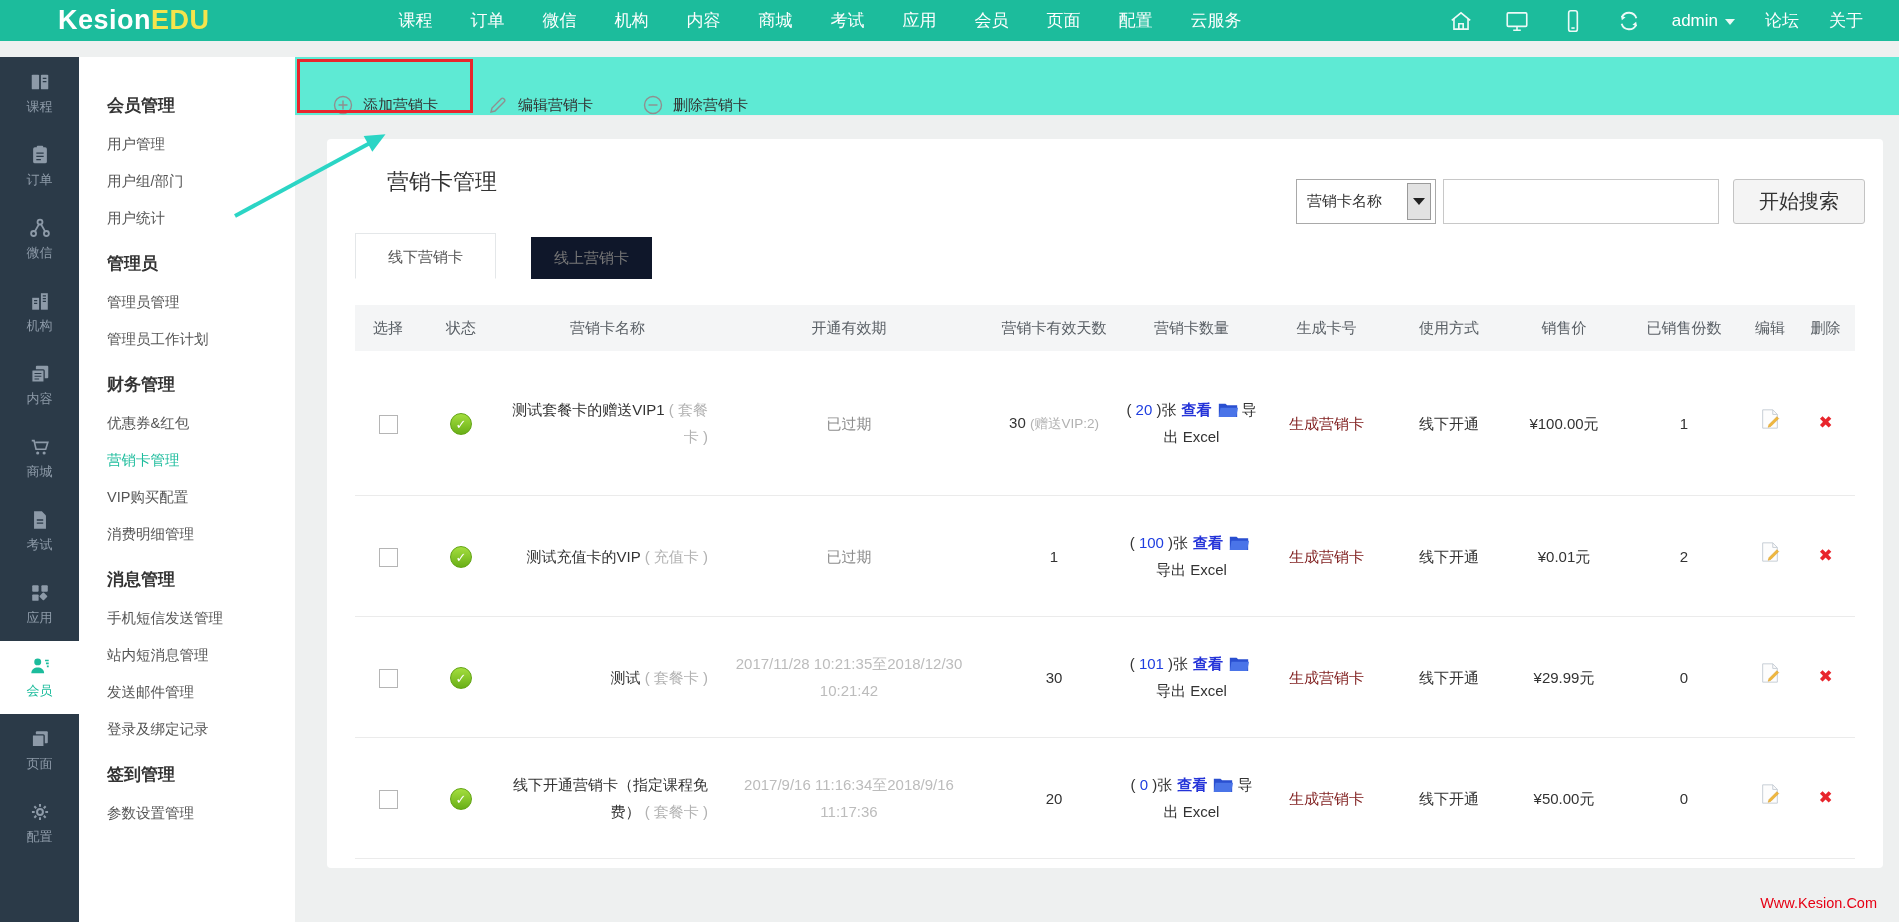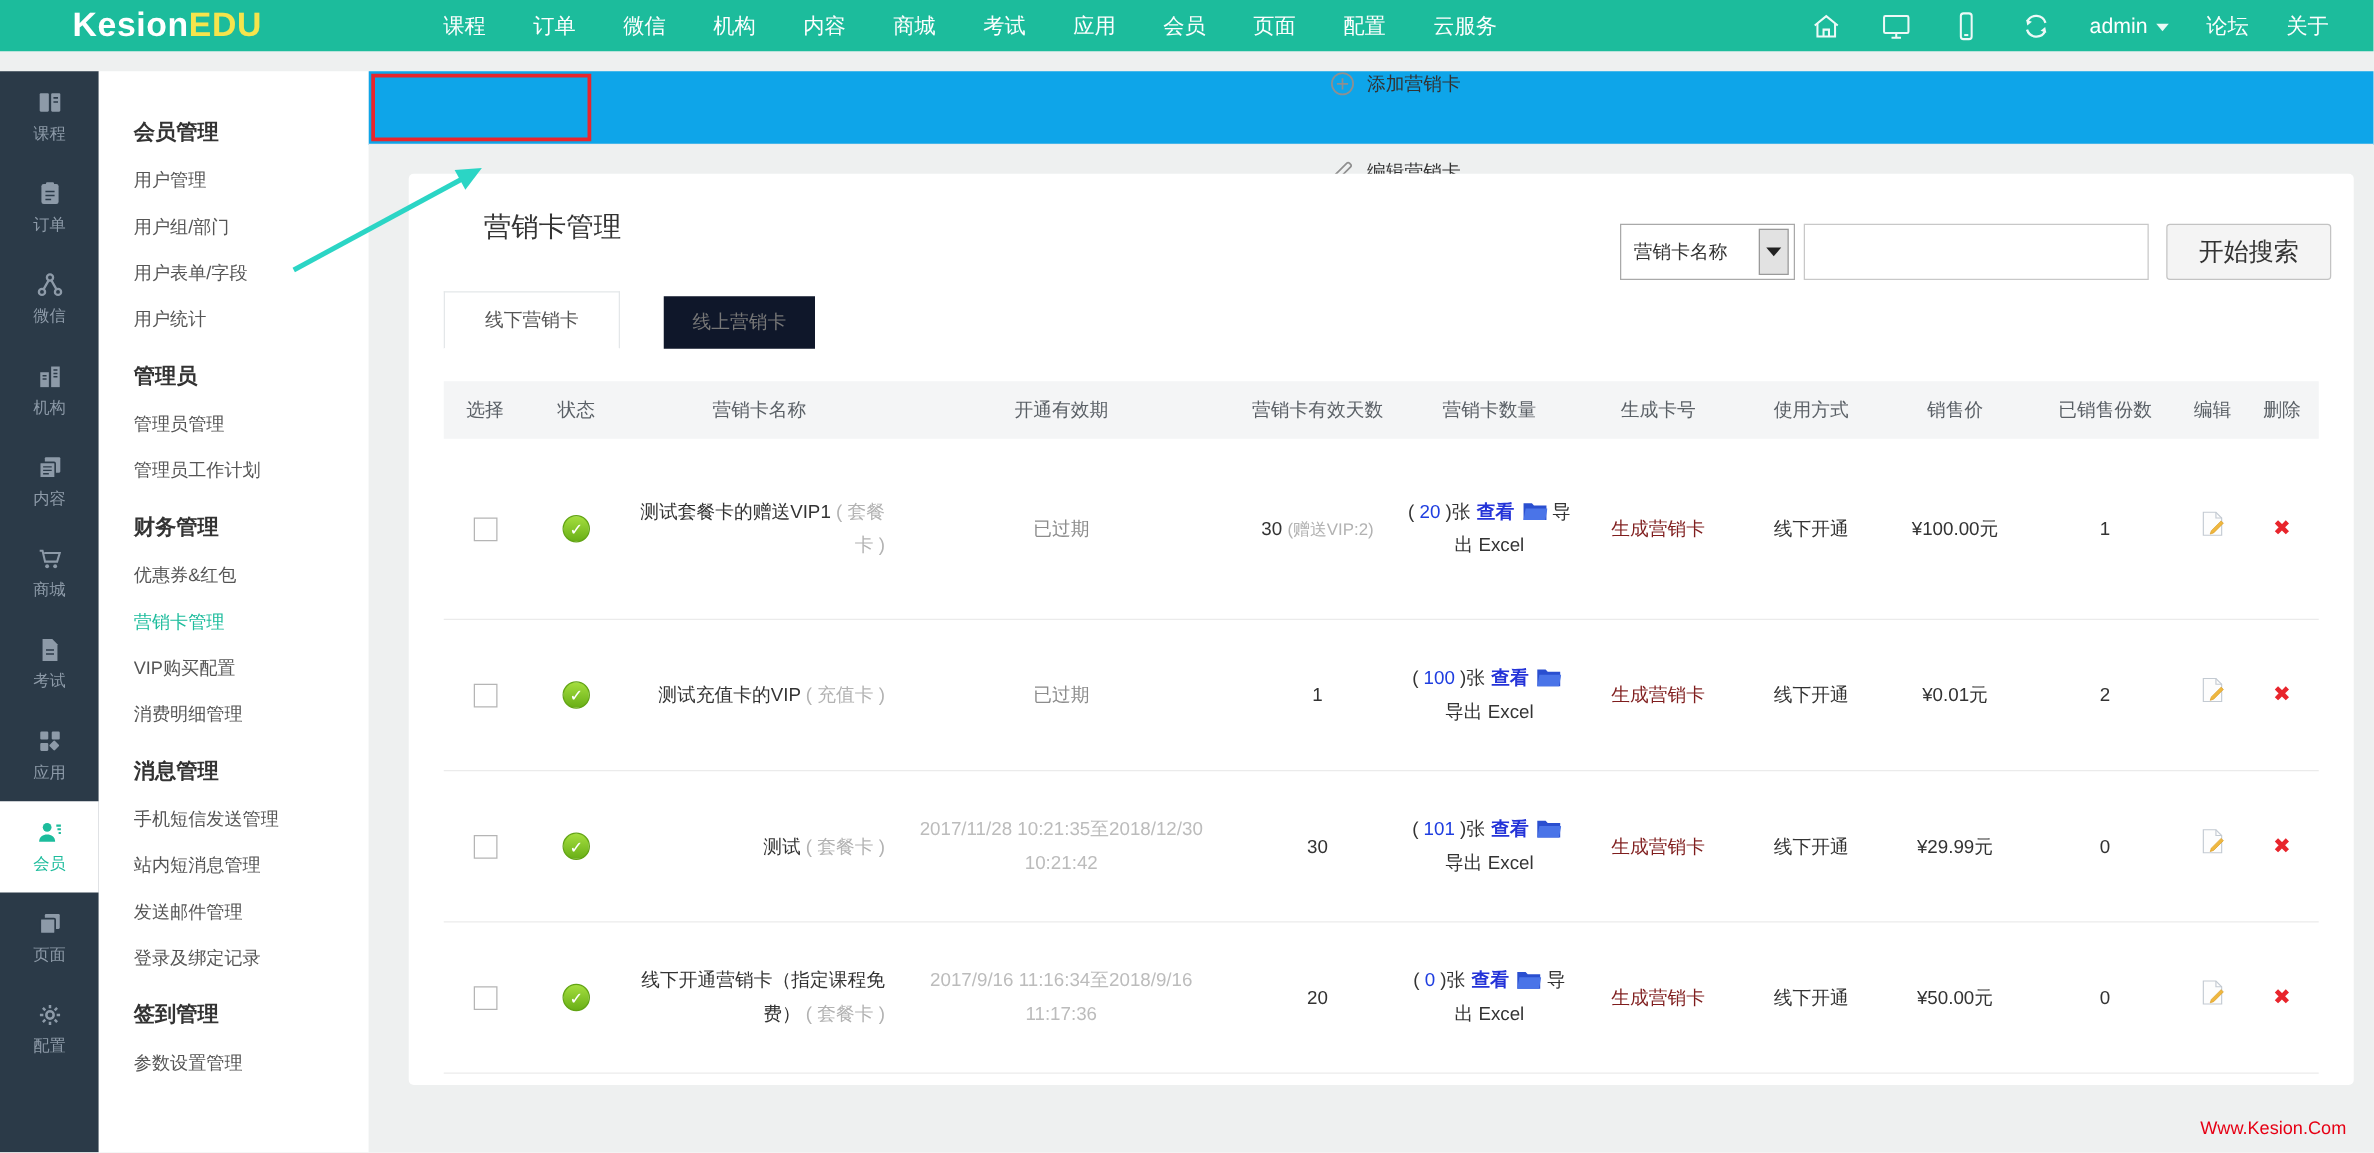--- a/index.html
+++ b/index.html
@@ -1,21 +1,21 @@
 <!DOCTYPE html>
 <html><head>
 <meta charset="utf-8">
 <style>
   * { margin:0; padding:0; box-sizing:border-box; }
   body { font-family:"Liberation Sans","DejaVu Sans",sans-serif; background:#eef0f0; }
   .page { position:relative; width:1899px; height:922px; overflow:hidden; background:#eef0f0; }
 
   
   .navbar { position:absolute; left:0; top:0; right:0; height:41px; background:#1cbc9c;
-            display:flex; align-items:center; color:#fff; }
+            display:flex; align-items:center; color:#fff;gap:44px; }
   .logo { margin-left:58px; font-size:27px; font-weight:bold; letter-spacing:.5px; white-space:nowrap; }
   .logo .l2 { color:#f5e44c; }
   .nav-menu { display:flex; gap:38px; margin-left:145px; font-size:17px; }
   .nav-item { cursor:pointer; white-space:nowrap; color:#fdfefe; }
   .nav-right { margin-left:auto; display:flex; align-items:center; gap:30px; margin-right:36px; font-size:17px; }
   .nav-ico { width:26px; height:26px; display:block; opacity:.92; }
   .nav-user { display:flex; align-items:center; gap:7px; }
   .caret { width:0; height:0; border-left:5px solid transparent; border-right:5px solid transparent;
            border-top:6px solid #eafaf6; margin-top:2px; }
 
@@ -27,22 +27,22 @@
   .rail-item.active { background:#ffffff; color:#1cbc9c; }
 
   
   .submenu { position:absolute; left:79px; top:57px; bottom:0; width:216px; background:#fff; padding-top:22px; overflow:hidden; }
   .sm-head { font-size:17px; font-weight:bold; color:#333; padding:15px 0 9px 28px; }
   .sm-item { font-size:14.5px; color:#555; padding:9px 0 9px 28px; cursor:pointer; }
   .sm-item.active { color:#1cbc9c; }
 
   
   .main { position:absolute; left:295px; top:57px; right:0; bottom:0; background:#eef0f0; }
-  .toolbar { height:59px; background:#0ea5e9; border-bottom:1px solid #ececec;
-             display:flex; align-items:center; padding-left:38px; gap:50px;flex-direction:column; }
+  .toolbar { height:59px; background:#5eead4; border-bottom:1px solid #ececec;
+             display:flex; align-items:flex-end; padding-left:38px; gap:50px; }
   .tb-btn { display:flex; align-items:center; gap:10px; font-size:15px; color:#333; cursor:pointer; }
   .tb-btn svg { width:20px; height:20px; }
   .red-box { position:absolute; left:2px; top:2px; width:176px; height:54px; border:3px solid #e8252c; z-index:20; }
 
   
   .panel { position:absolute; left:32px; top:82px; right:16px; height:729px; background:#fff;
            border-radius:4px; padding:30px 28px 0 28px; overflow:hidden; }
   .panel-title { font-size:22px; color:#333; margin-left:32px; line-height:26px; }
   .search-row { position:absolute; top:40px; right:18px; display:flex; align-items:center; }
   .sel { width:140px; height:45px; border:1px solid #a9a9a9; display:flex; align-items:center;
@@ -236,21 +236,20 @@
           <path d="M12 3.2v3M12 17.8v3M3.2 12h3M17.8 12h3M5.8 5.8l2.1 2.1M16.1 16.1l2.1 2.1M18.2 5.8l-2.1 2.1M7.9 16.1l-2.1 2.1"></path>
         </svg>
       <span>配置</span>
     </div>
   </div>
 
   <div class="submenu">
     <div class="sm-head">会员管理</div>
     <div class="sm-item">用户管理</div>
     <div class="sm-item">用户组/部门</div>
-    <div class="sm-item">用户表单/字段</div>
     <div class="sm-item">用户统计</div>
     <div class="sm-head">管理员</div>
     <div class="sm-item">管理员管理</div>
     <div class="sm-item">管理员工作计划</div>
     <div class="sm-head">财务管理</div>
     <div class="sm-item">优惠券&amp;红包</div>
     <div class="sm-item active">营销卡管理</div>
     <div class="sm-item">VIP购买配置</div>
     <div class="sm-item">消费明细管理</div>
     <div class="sm-head">消息管理</div>

